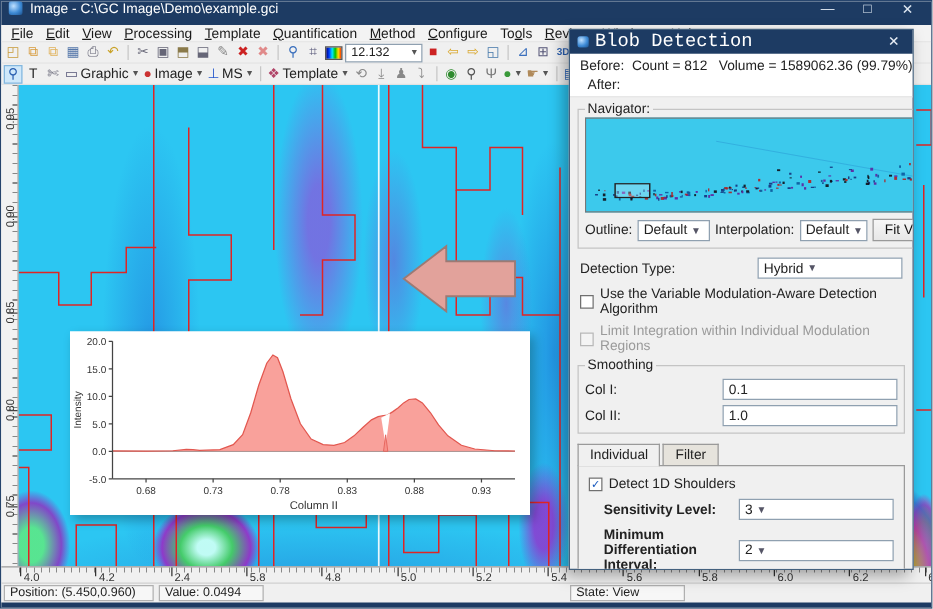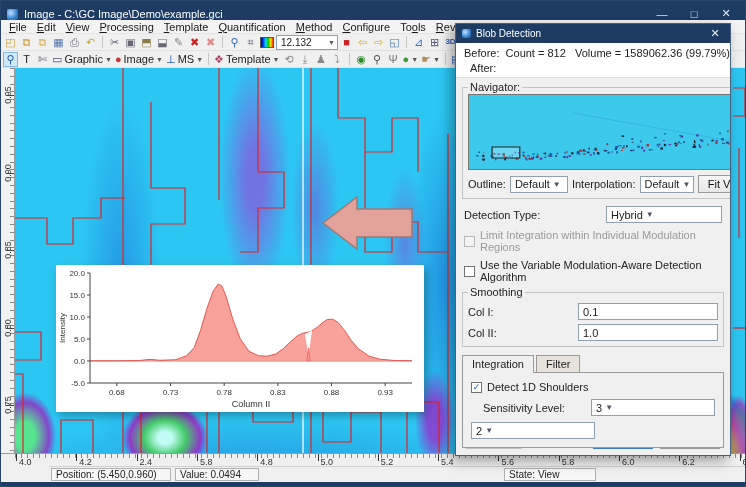--- a/index.html
+++ b/index.html
@@ -1,20 +1,20 @@
 <!DOCTYPE html>
 <html><head>
 <meta charset="utf-8">
 <style>
   html,body{margin:0;padding:0;background:#d8d8d8;font-family:"Liberation Sans",sans-serif;}
   *{box-sizing:border-box;}
   .window{position:relative;width:746px;height:487px;background:#f0f0f0;border:1px solid #27456d;overflow:hidden;font-size:11px;color:#222;}
 
   
-  .titlebar{position:absolute;top:0;left:0;right:0;height:19px;background:#1d3b63;color:#fff;display:flex;align-items:flex-end;gap:6px;padding:0 6px;}
+  .titlebar{position:absolute;top:0;left:0;right:0;height:19px;background:#1d3b63;color:#fff;display:flex;align-items:flex-start;gap:6px;padding:0 6px;}
   .app-ico{width:11px;height:11px;border-radius:2px;background:radial-gradient(circle at 35% 35%,#bfe0ff,#3e8bd6 55%,#1b4f8a);flex:0 0 auto;}
   .titlebar .ttl{flex:1;font-size:11px;white-space:nowrap;overflow:hidden;}
   .wbtn{width:26px;text-align:center;font-size:11px;color:#dfe8f2;cursor:default;}
 
   
   .menubar{position:absolute;top:19px;left:0;right:0;height:14px;background:#f3f3f3;display:flex;align-items:center;padding-left:3px;border-bottom:1px solid #e4e4e4;}
   .mi{padding:0 5px;color:#1a1a1a;}
   .mi u{text-decoration:underline;}
 
   
@@ -54,28 +54,28 @@
   .inset{position:absolute;left:41px;top:197px;width:368px;height:147px;background:#fff;box-shadow:3px 4px 8px rgba(0,0,0,.28);}
   .inset svg{display:block;}
 
   
   .hruler{position:absolute;top:452px;left:0;right:0;height:13px;background:#f0f0f0;border-top:1px solid #9a9a9a;}
   .hruler .hticks{position:absolute;left:14px;right:0;top:0;height:4px;background:repeating-linear-gradient(90deg,#888 0 1px,transparent 1px 6px);}
   .hruler .hmaj{position:absolute;top:0;width:1px;height:7px;background:#333;}
   .hruler .hlab{position:absolute;top:3px;font-size:9px;color:#333;}
 
   
-  .statusbar{position:absolute;top:465px;left:0;right:0;height:16px;background:#f0f0f0;border-top:1px solid #d0d0d0;margin-left:48px;}
+  .statusbar{position:absolute;top:465px;left:0;right:0;height:16px;background:#f0f0f0;border-top:1px solid #d0d0d0;}
   .sbox{position:absolute;top:1px;height:13px;background:#f7f7f7;border:1px solid #b0b0b0;font-size:10px;padding:0 4px;line-height:12px;color:#222;white-space:pre;}
   .bottomstrip{position:absolute;top:481px;left:0;right:0;height:6px;background:#1d3b63;}
 
   
   .dialog{position:absolute;left:454px;top:22px;width:276px;height:433px;background:#f0f0f0;border:1px solid #44617e;box-shadow:-4px 5px 12px rgba(0,0,0,.35);}
   .dlg-title{height:19px;background:#1d3b63;color:#fff;display:flex;align-items:center;gap:5px;padding:0 6px;}
-  .dlg-title .ttl{flex:1;font-size:10px;}
+  .dlg-title .ttl{flex:1;font-size:15px;font-family:Liberation Mono, monospace;}
   .dlg-x{color:#e8eef5;font-size:11px;width:18px;text-align:center;}
   .dlg-body{position:absolute;top:19px;left:0;right:0;bottom:0;overflow:hidden;}
   .before-panel{background:#fff;border-bottom:1px solid #e0e0e0;padding:4px 8px 3px;}
   .before-panel .ln1{white-space:pre;}
   .before-panel .ln2{white-space:pre;margin-top:3px;padding-left:6px;}
   fieldset{margin:3px 6px 0;border:1px solid #c4c4c4;padding:1px 5px 5px;}
   fieldset legend{font-size:11px;padding:0 2px;color:#222;}
   .navimg{width:100%;height:76px;border:1px solid #777;background:#3cc9ec;display:block;}
   .nrow{display:flex;align-items:center;gap:4px;margin-top:5px;}
   .combo{height:17px;background:#fff;border:1px solid #8fa0b0;display:inline-flex;align-items:center;justify-content:flex-start;padding:0 3px 0 4px;font-size:11px;}
@@ -90,21 +90,21 @@
   .chkrow.disabled .clabel{color:#9a9a9a;}
   .smoothrow{display:flex;align-items:center;margin-top:4px;}
   .smoothrow .lbl{width:110px;}
   .tinput{flex:1;height:17px;background:#fff;border:1px solid #8fa0b0;padding:0 4px;display:flex;align-items:center;font-size:11px;}
   .tabwrap{margin:7px 6px 0;}
   .tabstrip{display:flex;position:relative;top:1px;}
   .tab{padding:2px 9px 3px;border:1px solid #9a9a9a;border-bottom:none;background:#e6e3dc;margin-right:2px;font-size:11px;}
   .tab.active{background:#f0f0f0;position:relative;z-index:2;}
   .tabpanel{border:1px solid #9a9a9a;background:#f0f0f0;padding:6px 4px 8px;position:relative;z-index:1;}
   .tabpanel .row{margin:6px 4px 0;}
-  .tabpanel .row .lbl.ind{padding-left:12px;}
+  .tabpanel .row .lbl.ind{padding-left:12px;font-weight:bold;}
   .resetrow{position:absolute;right:10px;bottom:28px;}
   .bottomrow{position:absolute;left:10px;right:10px;bottom:6px;display:flex;align-items:center;}
   .bottomrow .spacer{flex:1;}
   .w56{width:56px;} .w60{width:60px;}
 </style>
 </head>
 <body>
 
 <div class="window">
 
@@ -590,59 +590,60 @@
       </fieldset>
 
       <div class="row">
         <span class="lbl">Detection Type:</span>
         <span class="combo" style="width:116px;">
             <span class="val">Hybrid</span>
             <span class="arr">▼</span>
           </span>
       </div>
 
+      <div class="chkrow">
+        <span class="cb"></span>
+        <span class="clabel">Use the Variable Modulation-Aware Detection Algorithm</span>
+      </div>
       <div class="chkrow disabled">
         <span class="cb"></span>
         <span class="clabel">Limit Integration within Individual Modulation Regions</span>
-      </div>
-      <div class="chkrow">
-        <span class="cb"></span>
-        <span class="clabel">Use the Variable Modulation-Aware Detection Algorithm</span>
       </div>
 
       <fieldset>
         <legend>Smoothing</legend>
         <div class="smoothrow">
           <span class="lbl">Col I:</span>
           <span class="tinput">0.1</span>
         </div>
         <div class="smoothrow">
           <span class="lbl">Col II:</span>
           <span class="tinput">1.0</span>
         </div>
       </fieldset>
 
       <div class="tabwrap">
         <div class="tabstrip">
-          <span class="tab active">Integration</span>
+          <span class="tab active">Individual</span>
           <span class="tab">Filter</span>
         </div>
         <div class="tabpanel">
           <div class="chkrow" style="margin:2px 4px 0;">
             <span class="cb">✓</span>
             <span class="clabel">Detect 1D Shoulders</span>
           </div>
           <div class="row">
             <span class="lbl ind">Sensitivity Level:</span>
             <span class="combo" style="width:124px;">
                 <span class="val">3</span>
                 <span class="arr">▼</span>
               </span>
           </div>
           <div class="row">
+            <span class="lbl ind">Minimum Differentiation Interval:</span>
             <span class="combo" style="width:124px;">
                 <span class="val">2</span>
                 <span class="arr">▼</span>
               </span>
           </div>
 
         </div>
       </div>
 
       <div class="resetrow"><span class="btn w56">Reset</span></div>

